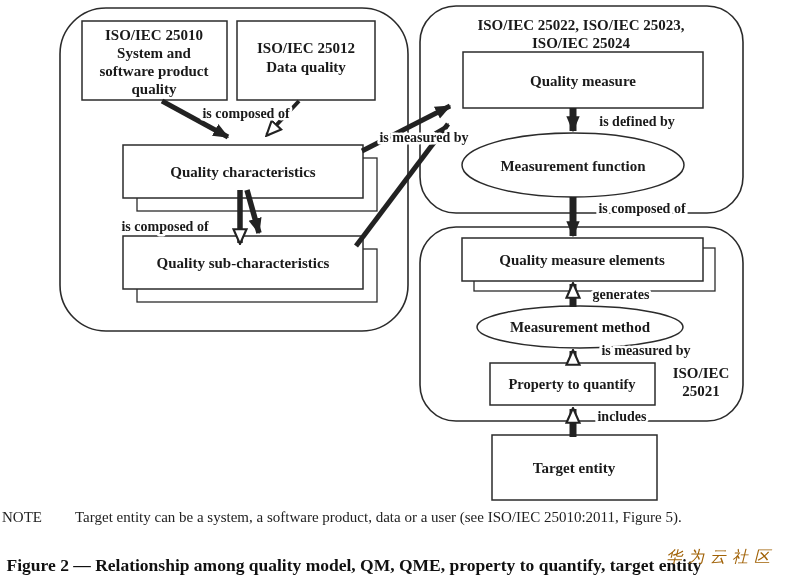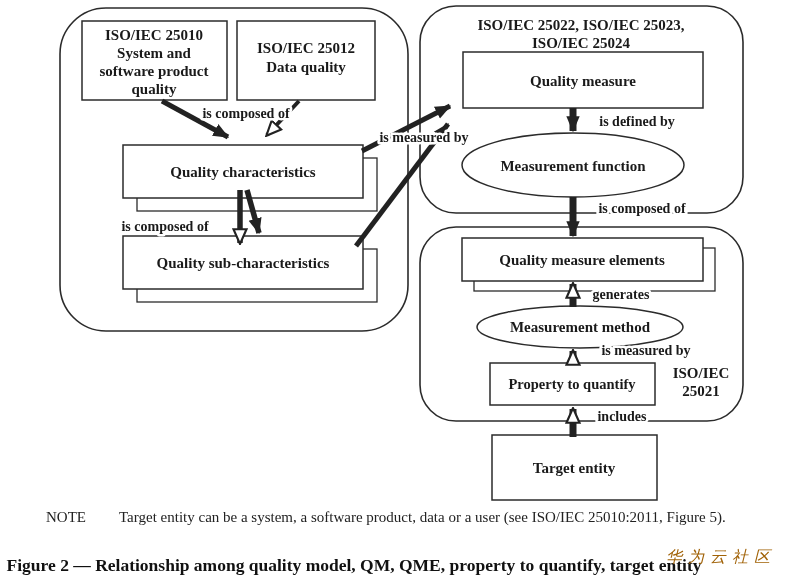--- a/index.html
+++ b/index.html
@@ -9,21 +9,21 @@
   svg text{fill:#1a1a1a;font-weight:bold;font-family:"Liberation Serif", serif;}
   .box-label{font-size:15px;}
   .box-label-sm{font-size:14.5px;}
   .heading{font-size:15px;}
   .edge-label{font-size:14px;paint-order:stroke fill;stroke:#ffffff;stroke-width:5px;stroke-linejoin:round;}
   .shape{fill:#ffffff;stroke:#2b2b2b;stroke-width:1.5;}
   .shadow{fill:#ffffff;stroke:#2b2b2b;stroke-width:1.3;}
   .container{fill:none;stroke:#2b2b2b;stroke-width:1.6;}
   .arrow{stroke:#222222;fill:none;}
   .note-row{position:absolute;left:2px;top:509px;width:790px;font-size:15px;color:#222222;white-space:nowrap;}
-  .note-label{display:inline-block;width:73px;margin-left:44px;}
+  .note-label{display:inline-block;width:73px;}
   .caption-row{position:absolute;left:0;top:555px;width:708px;text-align:center;
                font-weight:bold;font-size:17.5px;color:#111111;white-space:nowrap;}
   .watermark{position:absolute;left:666px;top:547px;font-size:16px;letter-spacing:6px;
              color:#a16207;font-weight:normal;font-family:"DejaVu Sans", sans-serif;white-space:nowrap;font-style:italic;}
 </style>
 </head>
 <body>
 
 <div class="page">
 

